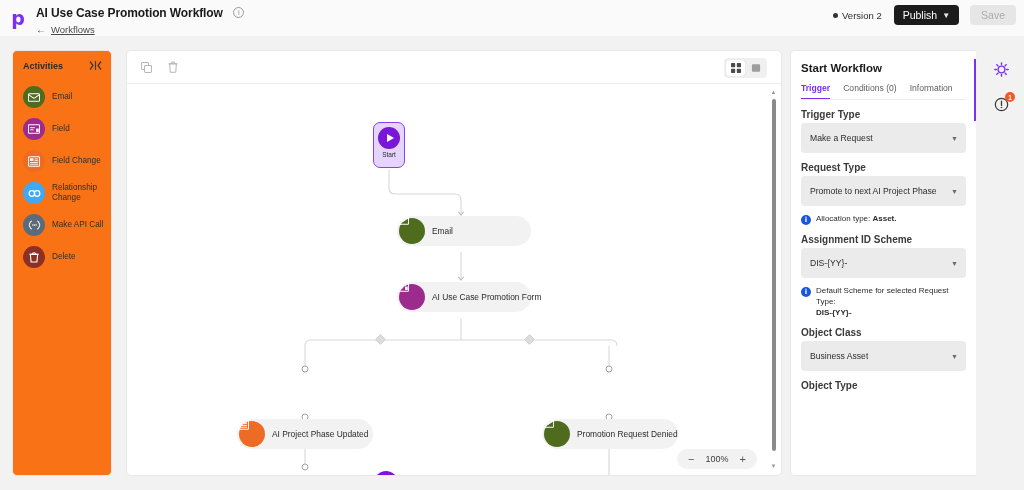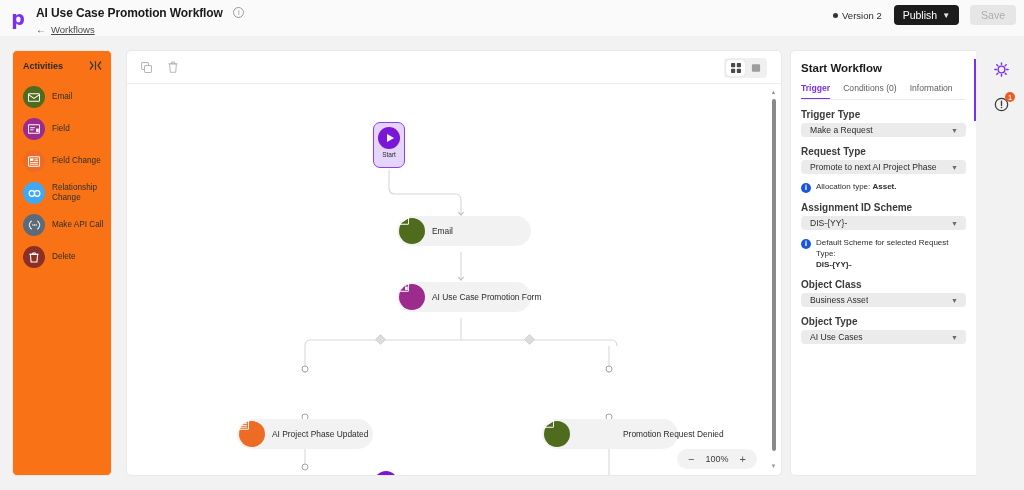--- a/index.html
+++ b/index.html
@@ -142,21 +142,21 @@
     position: absolute; left: 790px; top: 50px; width: 186px; height: 426px;
     background: #fff; border-radius: 5px 0 0 5px; border: 1px solid #e8e8e8; border-right: none;
     padding: 11px 10px 0 10px; overflow: hidden;
   }
   .rp-title { font-size: 11.5px; font-weight: bold; color: #1b1b1b; margin-bottom: 9px; }
   .rp-tabs { display: flex; gap: 13px; border-bottom: 1px solid #ececec; }
   .rp-tab { font-size: 8.6px; color: #5e5e5e; padding-bottom: 5px; cursor: pointer; }
   .rp-tab.active { color: #7b2ff2; font-weight: bold; border-bottom: 1.8px solid #7b2ff2; }
   .field-label { font-size: 10px; font-weight: bold; color: #3a3a3a; margin: 9px 0 3px; }
   .select {
-    height: 14px; background: #ebebeb; border-radius: 4px; display: flex; align-items: center;
+    height: 30px; background: #ebebeb; border-radius: 4px; display: flex; align-items: center;
     justify-content: space-between; padding: 0 8px 0 9px; cursor: pointer;
   }
   .sel-val { font-size: 8.6px; color: #2b2b2b; white-space: nowrap; overflow: hidden; }
   .sel-chev { font-size: 7px; color: #6a6a6a; }
   .info-row { display: flex; gap: 5px; margin-top: 8px; align-items: flex-start; }
   .info-ic {
     width: 10px; height: 10px; border-radius: 50%; background: #1a56db; color: #fff;
     font-size: 7px; font-weight: bold; display: flex; align-items: center; justify-content: center;
     flex: 0 0 10px; margin-top: 1px; font-family: "DejaVu Sans", sans-serif;
   }
@@ -415,21 +415,21 @@
               <rect x="2.3" y="2.3" width="4" height="3" fill="#fff"></rect>
               <line x1="7.5" y1="3" x2="11.8" y2="3" stroke="#fff" stroke-width="1"></line>
               <line x1="7.5" y1="5" x2="11.8" y2="5" stroke="#fff" stroke-width="1"></line>
               <line x1="2.3" y1="7.2" x2="11.8" y2="7.2" stroke="#fff" stroke-width="1"></line>
               <line x1="2.3" y1="9.2" x2="11.8" y2="9.2" stroke="#fff" stroke-width="1"></line>
             </svg>
         </span>
         <span class="node-lb">AI Project Phase Updated</span>
       </div>
 
-      <div class="node" style="left:415px; top:335px; width:136px;gap:46px;">
+      <div class="node" style="left:415px; top:335px; width:136px;">
         <span class="node-ic" style="background:#4f6b1e">
           <svg width="12" height="9" viewBox="0 0 14 10">
               <rect x="0.5" y="0.5" width="13" height="9" rx="1" fill="none" stroke="#fff" stroke-width="1.2"></rect>
               <path d="M1 2 L7 6 L13 2" fill="none" stroke="#fff" stroke-width="1.2"></path>
             </svg>
         </span>
         <span class="node-lb">Promotion Request Denied</span>
       </div>
 
       <div class="terminal" style="left:247px; top:387px;">
@@ -492,24 +492,20 @@
       <span class="info-tx"><span>Default Scheme for selected Request Type:</span><br><b>DIS-{YY}-</b></span>
     </div>
 
     <div class="field-label">Object Class</div>
     <div class="select">
       <span class="sel-val">Business Asset</span>
       <span class="sel-chev">▼</span>
     </div>
 
     <div class="field-label">Object Type</div>
-    <div class="select">
-      <span class="sel-val">AI Use Cases</span>
-      <span class="sel-chev">▼</span>
-    </div>
   </div>
 
   <div class="rail">
     <div class="rail-btn">
       <span>
         <svg width="15" height="15" viewBox="0 0 16 16">
           <circle cx="8" cy="8" r="3.6" fill="none" stroke="#7b2ff2" stroke-width="1.5"></circle>
           <g stroke="#7b2ff2" stroke-width="1.5" stroke-linecap="round">
             <line x1="8" y1="0.9" x2="8" y2="2.6"></line>
               <line x1="8" y1="13.4" x2="8" y2="15.1"></line>

